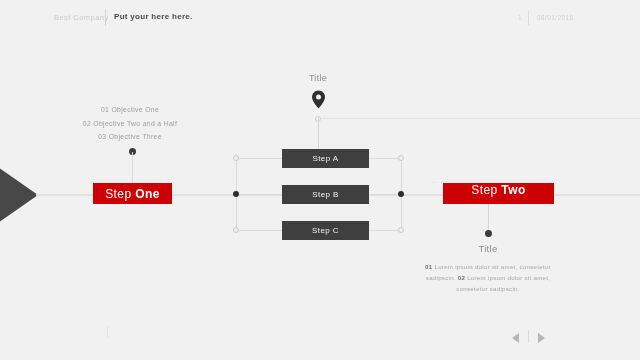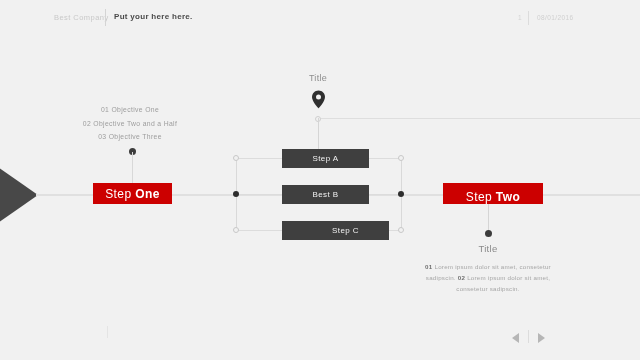--- a/index.html
+++ b/index.html
@@ -80,23 +80,23 @@
     width:7px;height:7px;border-radius:50%;background:#3c3c3c;
   }
 
   
   .step-one{
     position:absolute;left:93px;top:183px;width:79px;height:21px;
     background:#cc0000;
     display:flex;align-items:center;justify-content:center;
   }
   .step-two{
-    position:absolute;left:443px;top:183px;width:100px;height:21px;
+    position:absolute;left:443px;top:183px;width:111px;height:21px;
     background:#cc0000;
-    display:flex;align-items:flex-end;justify-content:center;
+    display:flex;align-items:flex-start;justify-content:center;
   }
   .step-lbl{
     font-size:12px;color:#ffffff;letter-spacing:.4px;white-space:nowrap;
   }
   .step-lbl b{font-weight:bold;}
 
   
   .pin-title{
     position:absolute;left:288px;top:73px;width:60px;
     text-align:center;font-size:9px;color:#8e8e8e;letter-spacing:.3px;
@@ -122,21 +122,21 @@
   .abc-box{
     position:absolute;height:19px;width:87px;
     background:#3f3f3f;
     display:flex;align-items:center;justify-content:center;
   }
   .abc-lbl{
     font-size:8px;color:#f2f2f2;letter-spacing:.4px;white-space:nowrap;
   }
   .box-a{left:282px;top:149px;}
   .box-b{left:282px;top:185px;}
-  .box-c{left:282px;top:221px;padding-left:20px;}
+  .box-c{left:282px;top:221px;}
 
   
   .rail{
     position:absolute;width:1px;background:#d9d9d9;
   }
   .rail-left{left:236px;top:158px;height:72px;}
   .rail-right{left:401px;top:158px;height:72px;}
 
   
   .conn{position:absolute;height:1px;background:#dcdcdc;}
@@ -262,21 +262,21 @@
   <div class="node node-solid  n-lb"></div>
   <div class="node node-hollow n-lc"></div>
   <div class="node node-hollow n-ra"></div>
   <div class="node node-solid  n-rb"></div>
   <div class="node node-hollow n-rc"></div>
 
   <div class="abc-box box-a">
     <span class="abc-lbl">Step A</span>
   </div>
   <div class="abc-box box-b">
-    <span class="abc-lbl">Best B</span>
+    <span class="abc-lbl">Step B</span>
   </div>
   <div class="abc-box box-c">
     <span class="abc-lbl">Step C</span>
   </div>
 
   <div class="step-two">
     <span class="step-lbl"><span>Step </span><b>Two</b></span>
   </div>
   <div class="stem-two"></div>
   <div class="dot-two"></div>

